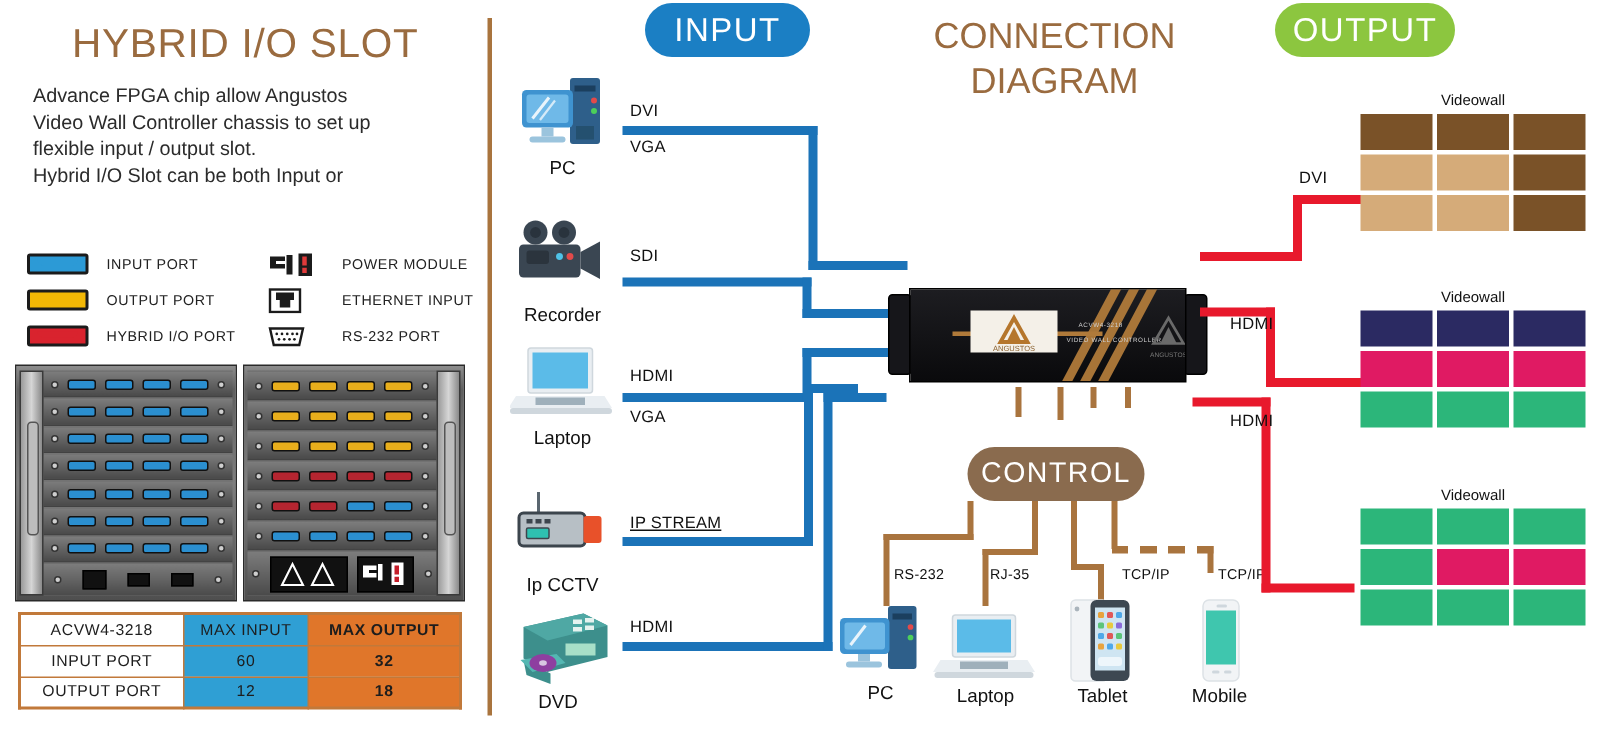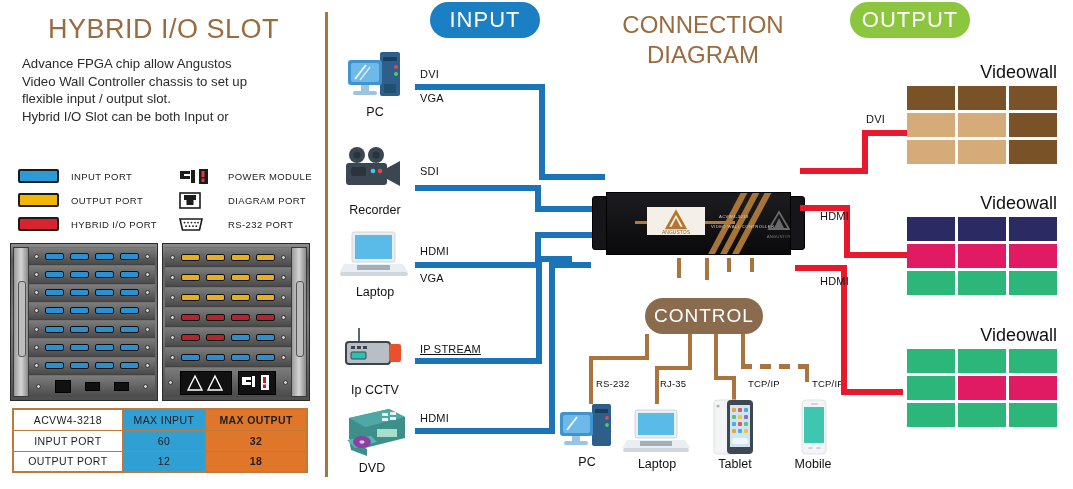--- a/index.html
+++ b/index.html
@@ -106,21 +106,21 @@
   .stripe{ position:absolute; width:6px; height:120px; background:#b07a3a; transform:rotate(28deg); opacity:.95;}
   .ctrl-plate{ position:absolute; left:40px; top:14px; width:58px; height:28px; background:#f4f0e8; }
   .ctrl-txt{ position:absolute; color:#cfcfcf; font-size:4.2px; letter-spacing:.4px; }
   .ctrl-line{ position:absolute; left:28px; top:28px; width:100px; height:3px; background:#b07a3a;}
 
   .control-pill{ position:absolute; left:645px; top:298px; width:118px; height:36px;
                  background:#8a6b4e; border-radius:18px; color:#fff; display:flex;
                  align-items:center; justify-content:center; font-size:19px; letter-spacing:1px;}
 
   .vw{ position:absolute; }
-  .vw-title{ font-size:18px; color:#111; text-align:right; margin-bottom:3px; }
+  .vw-title{ font-size:10px; color:#111; text-align:center; margin-bottom:3px; }
   .vw-grid{ display:grid; grid-template-columns:repeat(3,1fr); grid-template-rows:repeat(3,1fr);
             gap:3px; width:150px; height:78px; }
   .vw-cell{ width:100%; height:100%; }
 </style>
 </head>
 <body>
 
 <div id="root">
 
   <div class="panel-left">
@@ -169,21 +169,21 @@
         </div>
 
         <div class="legend-row">
           <span class="icon-box">
             <svg width="38" height="17" viewBox="0 0 38 17">
               <rect x="2" y="1" width="20" height="15" fill="#fff" stroke="#1b1b1b" stroke-width="1.6"></rect>
               <rect x="6" y="3" width="12" height="5" fill="#1b1b1b"></rect>
               <rect x="8.5" y="8" width="7" height="5" fill="#1b1b1b"></rect>
             </svg>
           </span>
-          <span class="legend-label">DIAGRAM PORT</span>
+          <span class="legend-label">ETHERNET INPUT</span>
         </div>
 
         <div class="legend-row">
           <span class="icon-box">
             <svg width="38" height="17" viewBox="0 0 38 17">
               <path d="M2 3 h22 l-2.5 11 h-17 z" fill="#fff" stroke="#1b1b1b" stroke-width="1.6"></path>
               <g fill="#1b1b1b">
                 <circle cx="6.5" cy="6.6" r="0.9"></circle>
                   <circle cx="10" cy="6.6" r="0.9"></circle>
                 <circle cx="13.5" cy="6.6" r="0.9"></circle>

